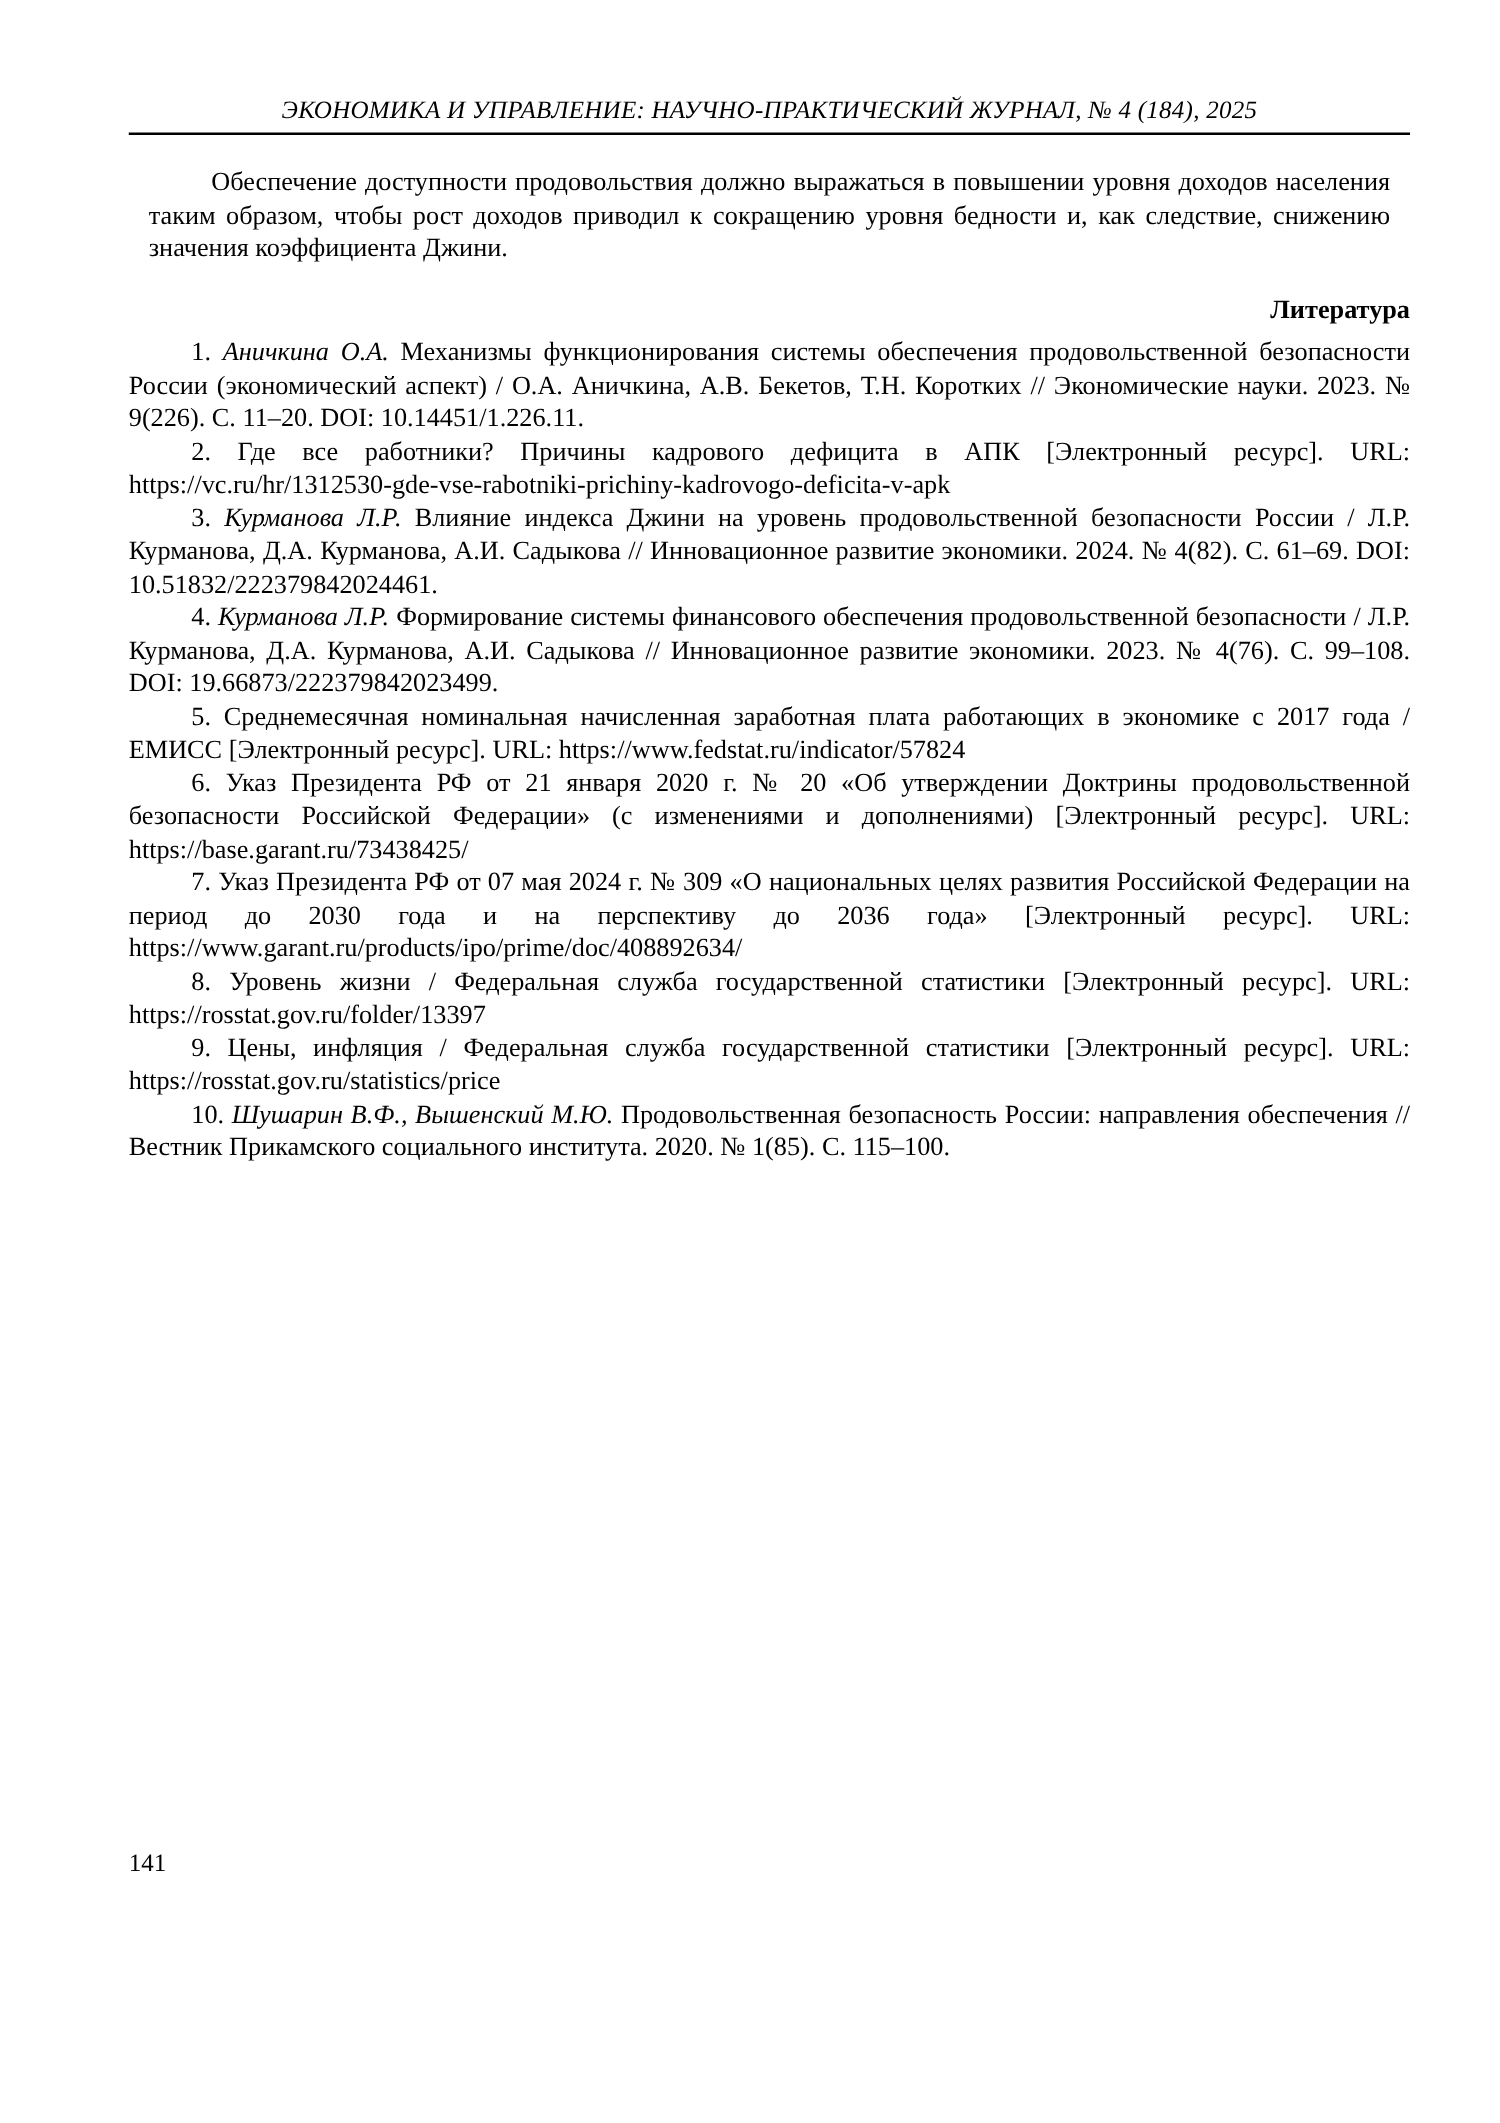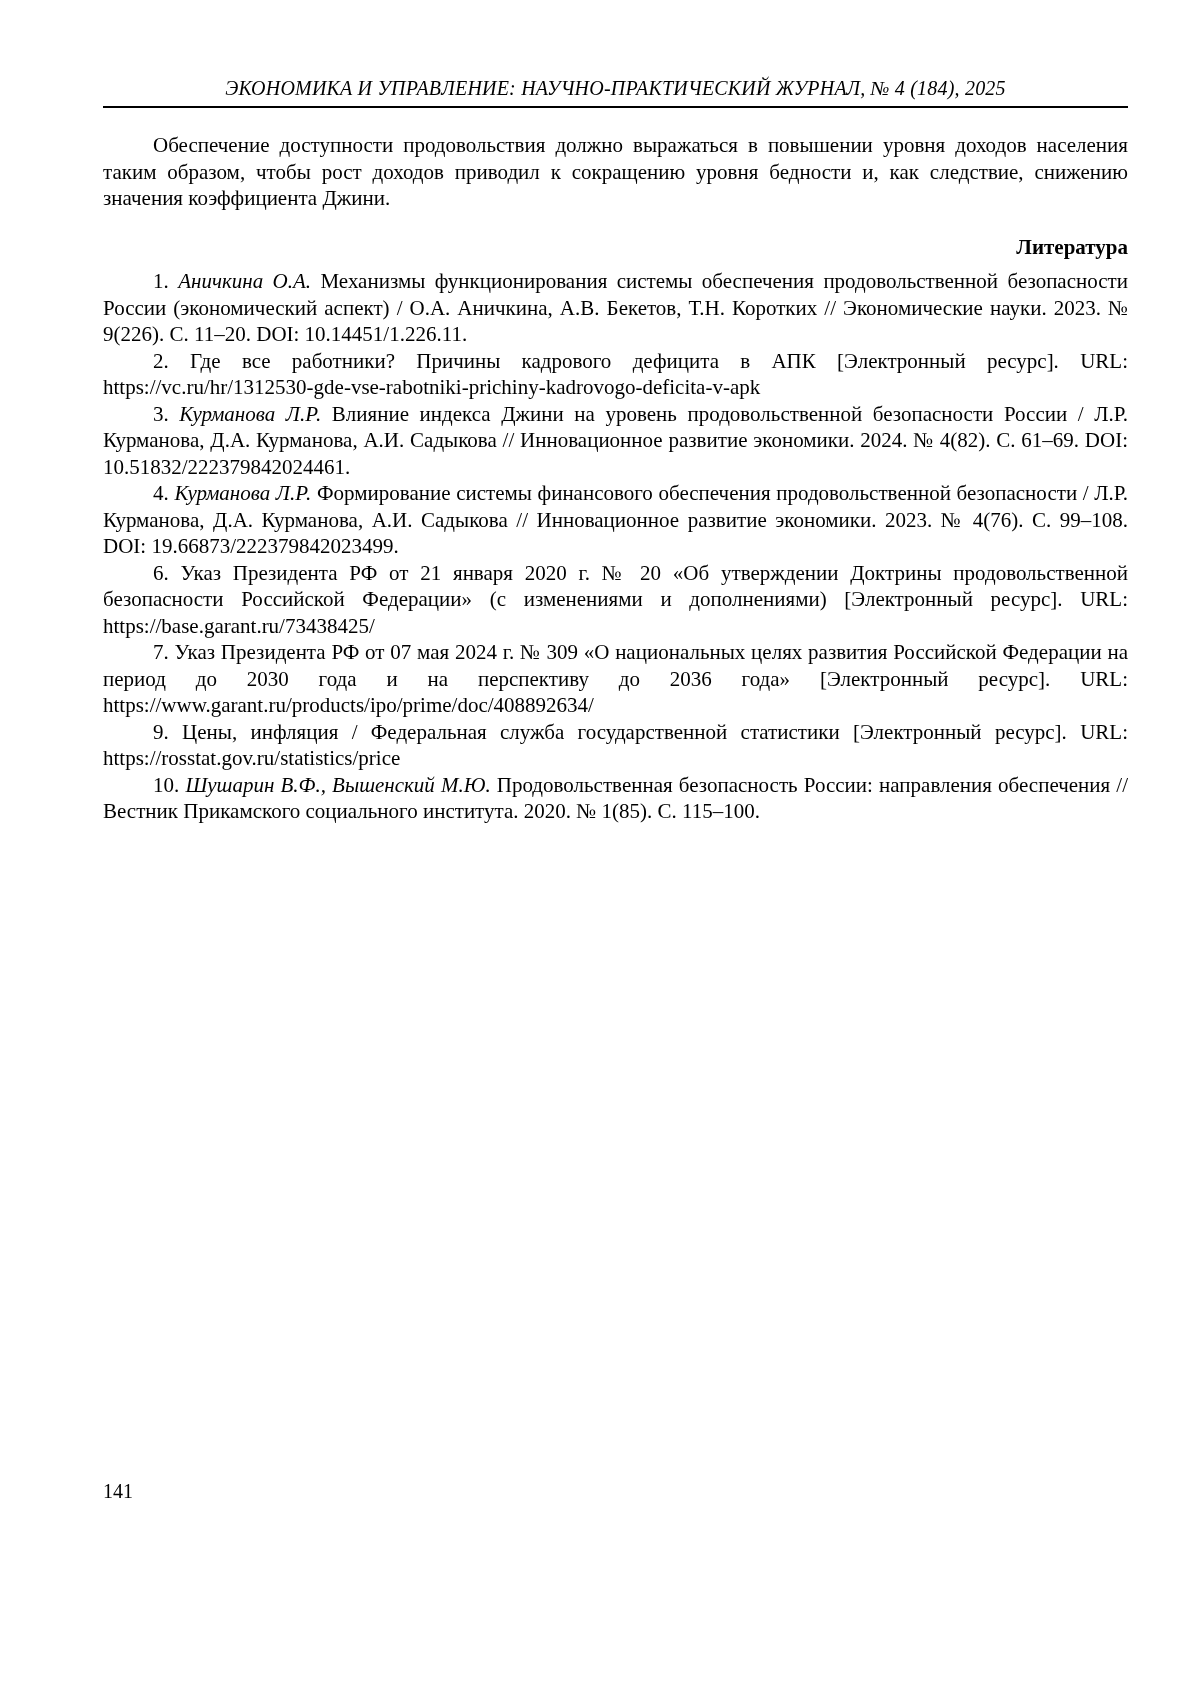--- a/index.html
+++ b/index.html
@@ -30,21 +30,21 @@
   .header-rule {
     border: none;
     border-top: 2px solid #000;
     margin: 6px 0 0 0;
   }
   .para {
     font-size: 21px;
     line-height: 26.5px;
     text-align: justify;
     text-indent: 50px;
-    margin: 0;
+    margin: 16px;
   }
   .intro {
     margin-top: 24px;
   }
   .section-title {
     text-align: right;
     font-size: 21px;
     font-weight: bold;
     margin: 22px 0 8px 0;
     line-height: 26.5px;
@@ -84,21 +84,23 @@
 
   <p class="para intro">Обеспечение доступности продовольствия должно выражаться в повышении уровня доходов населения таким образом, чтобы рост доходов приводил к сокращению уровня бедности и, как следствие, снижению значения коэффициента Джини.</p>
 
   <h2 class="section-title">Литература</h2>
 
   <div class="refs">
       <p class="ref"><span>1. </span><span class="lead">Аничкина О.А.</span><span> Механизмы функционирования системы обеспечения продовольственной безопасности России (экономический аспект) / О.А. Аничкина, А.В. Бекетов, Т.Н. Коротких // Экономические науки. 2023. № 9(226). С. 11–20. DOI: 10.14451/1.226.11.</span></p>
       <p class="ref"><span>2. </span><span>Где все работники? Причины кадрового дефицита в АПК [Электронный ресурс]. URL: https://vc.ru/hr/1312530-gde-vse-rabotniki-prichiny-kadrovogo-deficita-v-apk</span></p>
       <p class="ref"><span>3. </span><span class="lead">Курманова Л.Р.</span><span> Влияние индекса Джини на уровень продовольственной безопасности России / Л.Р. Курманова, Д.А. Курманова, А.И. Садыкова // Инновационное развитие экономики. 2024. № 4(82). С. 61–69. DOI: 10.51832/222379842024461.</span></p>
       <p class="ref"><span>4. </span><span class="lead">Курманова Л.Р.</span><span> Формирование системы финансового обеспечения продовольственной безопасности / Л.Р. Курманова, Д.А. Курманова, А.И. Садыкова // Инновационное развитие экономики. 2023. № 4(76). С. 99–108. DOI: 19.66873/222379842023499.</span></p>
+      <p class="ref"><span>5. </span><span>Среднемесячная номинальная начисленная заработная плата работающих в экономике с 2017 года / ЕМИСС [Электронный ресурс]. URL: https://www.fedstat.ru/indicator/57824</span></p>
       <p class="ref"><span>6. </span><span>Указ Президента РФ от 21 января 2020 г. № 20 «Об утверждении Доктрины продовольственной безопасности Российской Федерации» (с изменениями и дополнениями) [Электронный ресурс]. URL: https://base.garant.ru/73438425/</span></p>
       <p class="ref"><span>7. </span><span>Указ Президента РФ от 07 мая 2024 г. № 309 «О национальных целях развития Российской Федерации на период до 2030 года и на перспективу до 2036 года» [Электронный ресурс]. URL: https://www.garant.ru/products/ipo/prime/doc/408892634/</span></p>
+      <p class="ref"><span>8. </span><span>Уровень жизни / Федеральная служба государственной статистики [Электронный ресурс]. URL: https://rosstat.gov.ru/folder/13397</span></p>
       <p class="ref"><span>9. </span><span>Цены, инфляция / Федеральная служба государственной статистики [Электронный ресурс]. URL: https://rosstat.gov.ru/statistics/price</span></p>
       <p class="ref"><span>10. </span><span class="lead">Шушарин В.Ф., Вышенский М.Ю.</span><span> Продовольственная безопасность России: направления обеспечения // Вестник Прикамского социального института. 2020. № 1(85). С. 115–100.</span></p>
     </div>
 
   <div class="page-number">141</div>
 
 </div>
 
 </body></html>

